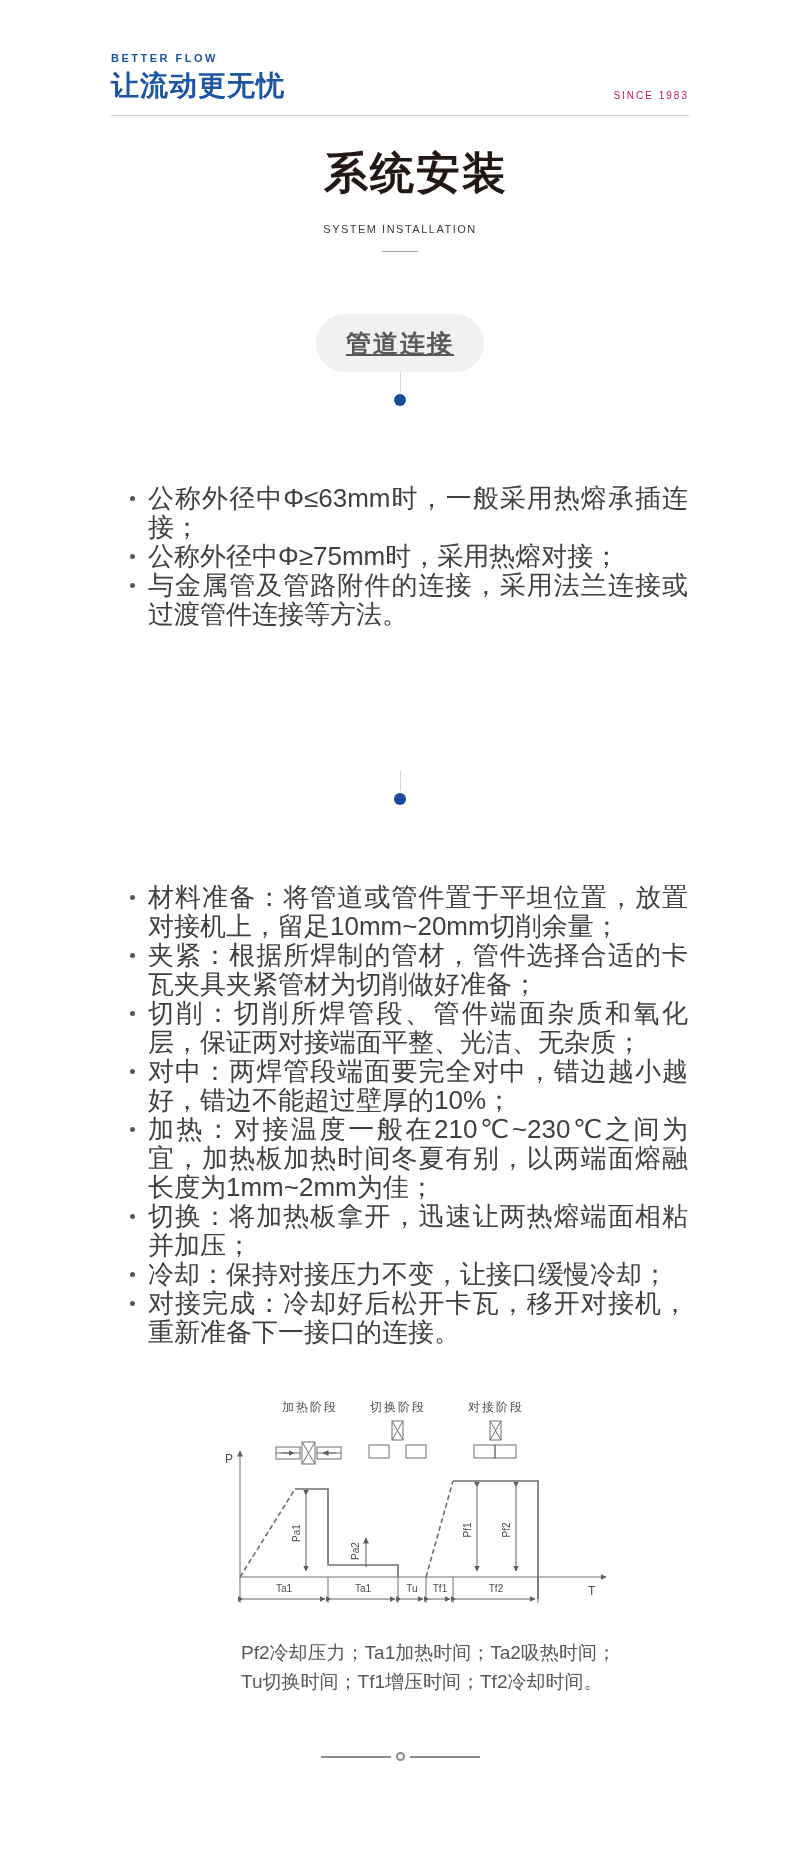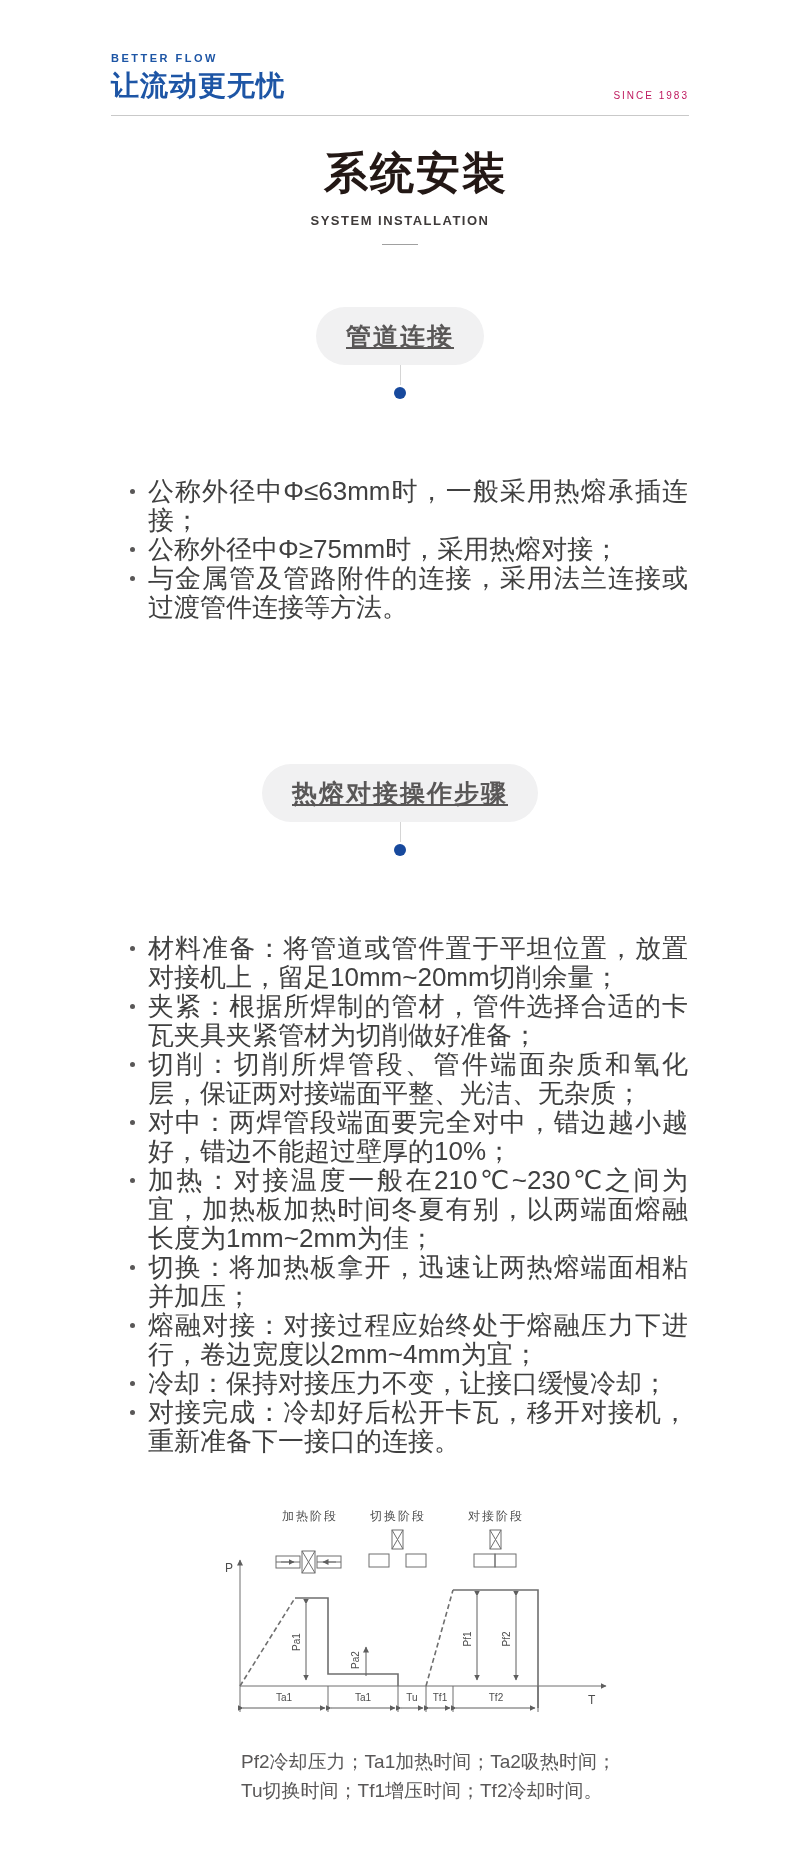--- a/index.html
+++ b/index.html
@@ -10,21 +10,21 @@
   
   .header { margin:52px 45px 0 45px; padding-bottom:10px; border-bottom:1px solid #c9c9c9;
             display:flex; justify-content:space-between; align-items:flex-end; }
   .brand-tagline { color:#1d55a5; font-size:11px; font-weight:bold; letter-spacing:2.5px; }
   .brand-logo { color:#1d55a5; font-size:28px; font-weight:900; letter-spacing:1px; margin-top:3px; }
   .since { color:#be185d; font-size:10px; letter-spacing:2px; padding-bottom:4px; }
 
   
   .title-block { text-align:center; margin-top:28px; }
   .page-title { color:#231815; font-size:44px; font-weight:700; letter-spacing:2px;padding-left:32px; }
-  .page-subtitle { color:#3e3a39; font-size:13px; letter-spacing:1.5px; margin-top:10px;font-weight:bold; }
+  .page-subtitle { color:#3e3a39; font-size:11px; letter-spacing:1.5px; margin-top:20px; }
   .title-deco { width:36px; height:1px; background:#a0a0a0; margin:16px auto 0 auto; }
 
   
   .badge-wrap { text-align:center; }
   .badge-wrap.first { margin-top:62px; }
   .badge-wrap.second { margin-top:142px; }
   .pill { display:inline-block; background:#f1f1f2; color:#595757; font-size:25px; font-weight:bold;
           letter-spacing:2px; line-height:58px; padding:0 30px; border-radius:30px;text-decoration:underline; }
   .stem { width:1px; height:20px; background:#d5d5d5; margin:0 auto; }
   .dot { width:12px; height:12px; border-radius:50%; background:#17499d; margin:2px auto 0 auto; }
@@ -74,33 +74,31 @@
     <div class="dot"></div>
   </div>
 
   <ul class="bullets">
     <li>公称外径中Φ≤63mm时，一般采用热熔承插连接；</li>
     <li>公称外径中Φ≥75mm时，采用热熔对接；</li>
     <li>与金属管及管路附件的连接，采用法兰连接或过渡管件连接等方法。</li>
   </ul>
 
   <div class="badge-wrap second">
-    <div class="pill">热熔对接操作步骤</div>
     <div class="stem"></div>
     <div class="dot"></div>
   </div>
 
   <ul class="bullets">
     <li>材料准备：将管道或管件置于平坦位置，放置对接机上，留足10mm~20mm切削余量；</li>
     <li>夹紧：根据所焊制的管材，管件选择合适的卡瓦夹具夹紧管材为切削做好准备；</li>
     <li>切削：切削所焊管段、管件端面杂质和氧化层，保证两对接端面平整、光洁、无杂质；</li>
     <li>对中：两焊管段端面要完全对中，错边越小越好，错边不能超过壁厚的10%；</li>
     <li>加热：对接温度一般在210℃~230℃之间为宜，加热板加热时间冬夏有别，以两端面熔融长度为1mm~2mm为佳；</li>
     <li>切换：将加热板拿开，迅速让两热熔端面相粘并加压；</li>
-    <li>熔融对接：对接过程应始终处于熔融压力下进行，卷边宽度以2mm~4mm为宜；</li>
     <li>冷却：保持对接压力不变，让接口缓慢冷却；</li>
     <li>对接完成：冷却好后松开卡瓦，移开对接机，重新准备下一接口的连接。</li>
   </ul>
 
   <div class="diagram-wrap">
     <svg class="diagram-svg" width="460" height="235" viewBox="0 0 460 235">
       <defs>
         <marker id="ah" markerWidth="7" markerHeight="7" refX="5.5" refY="3" orient="auto">
           <path d="M0,0 L6,3 L0,6 Z" fill="#5e5e5e"></path>
         </marker>

